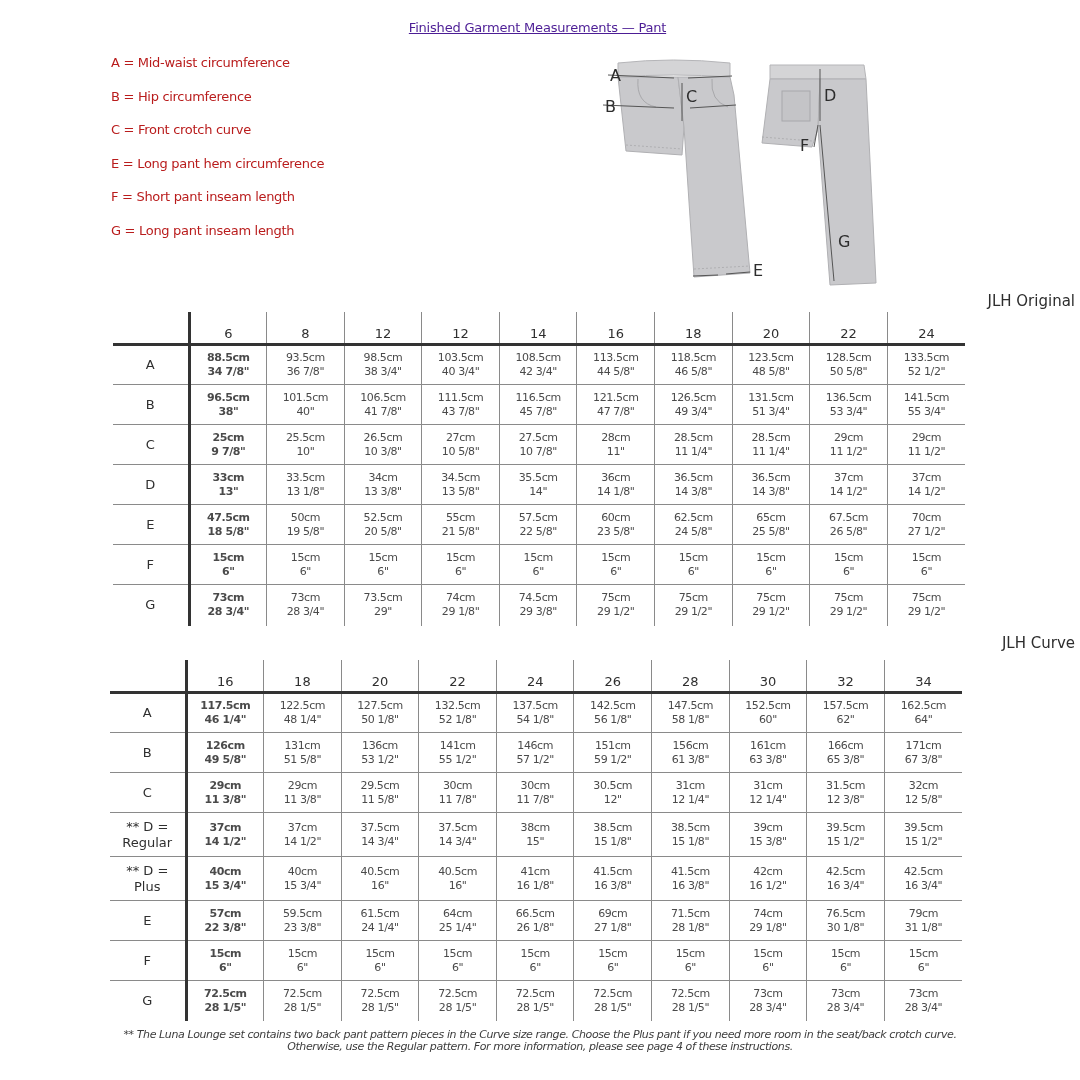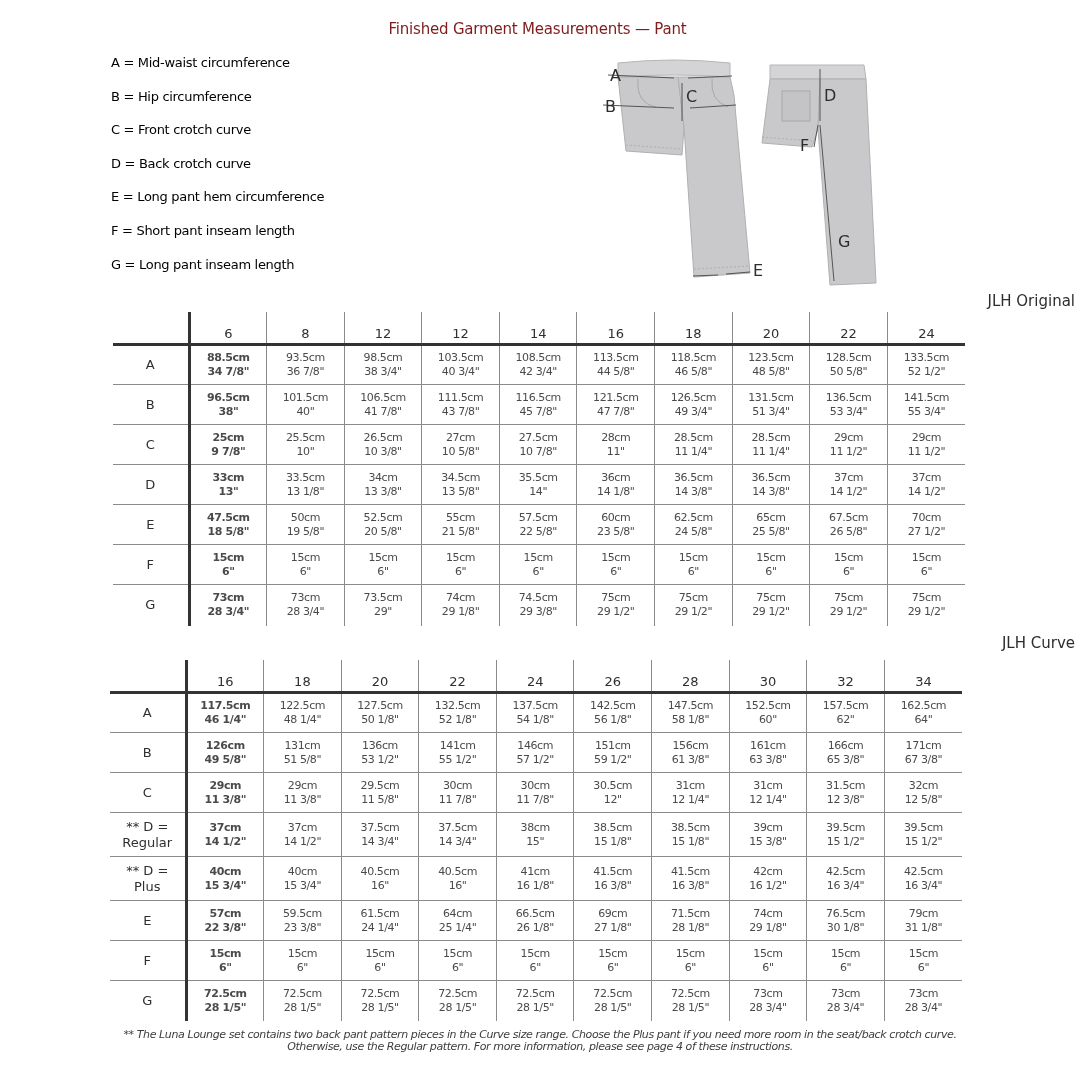--- a/index.html
+++ b/index.html
@@ -3,24 +3,24 @@
 <meta charset="utf-8">
 <style>
   html, body { margin: 0; padding: 0; background: #ffffff; }
   body {
     width: 1080px; height: 1080px; position: relative; overflow: hidden;
     font-family: "DejaVu Sans", "Liberation Sans", sans-serif;
     color: #3a3a3a;
   }
   .title {
     position: absolute; left: 0; width: 1075px; top: 20px; text-align: center;
-    font-size: 15px; color: #7f1d1d; letter-spacing: -0.2px;
+    font-size: 13px; text-decoration: underline; color: #4c1d95; letter-spacing: -0.2px;
   }
   .legend { position: absolute; left: 111px; top: 53px; }
-  .legend-item { font-size: 13px; height: 33.6px; line-height: 20px; color: #000000; letter-spacing: -0.3px; }
+  .legend-item { font-size: 13px; height: 33.6px; line-height: 20px; color: #b91c1c; letter-spacing: -0.3px; }
   .diagram { position: absolute; left: 598px; top: 55px; width: 300px; height: 235px; }
   .section-title {
     position: absolute; left: 0; width: 1075px; text-align: right; font-size: 15px; color: #2d2d2d;
   }
   table.sizes {
     position: absolute; border-collapse: collapse; table-layout: fixed;
   }
   table.sizes th, table.sizes td {
     text-align: center; padding: 0; color: #4a4a4a; font-weight: normal;
   }
@@ -47,21 +47,20 @@
 </style>
 </head>
 <body>
 
 <div class="title">Finished Garment Measurements — Pant</div>
 
 <div class="legend">
   <div class="legend-item">A = Mid-waist circumference</div>
   <div class="legend-item">B = Hip circumference</div>
   <div class="legend-item">C = Front crotch curve</div>
-  <div class="legend-item">D = Back crotch curve</div>
   <div class="legend-item">E = Long pant hem circumference</div>
   <div class="legend-item">F = Short pant inseam length</div>
   <div class="legend-item">G = Long pant inseam length</div>
 </div>
 
 <svg class="diagram" viewBox="0 0 300 235">
   <g>
 
     <path d="M20 8 Q75 2 132 8 L132 22 Q75 18 20 22 Z" fill="#d4d4d6" stroke="#b5b5b8" stroke-width="1"></path>
 

